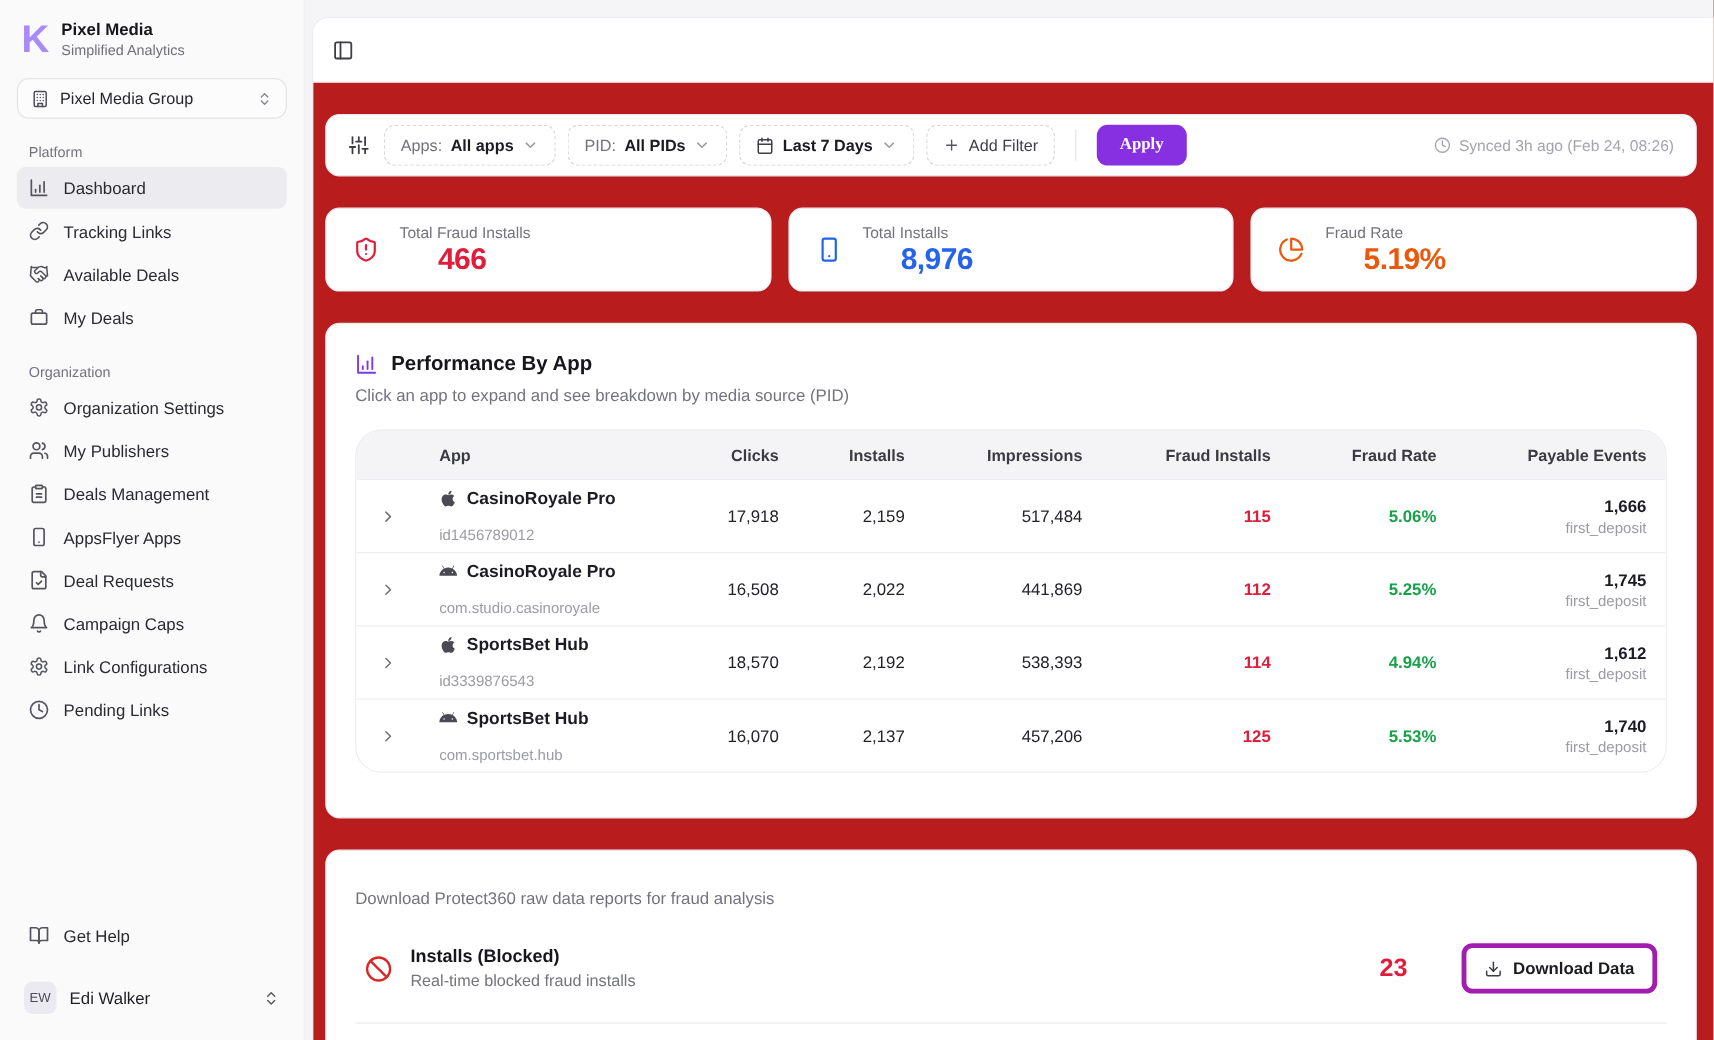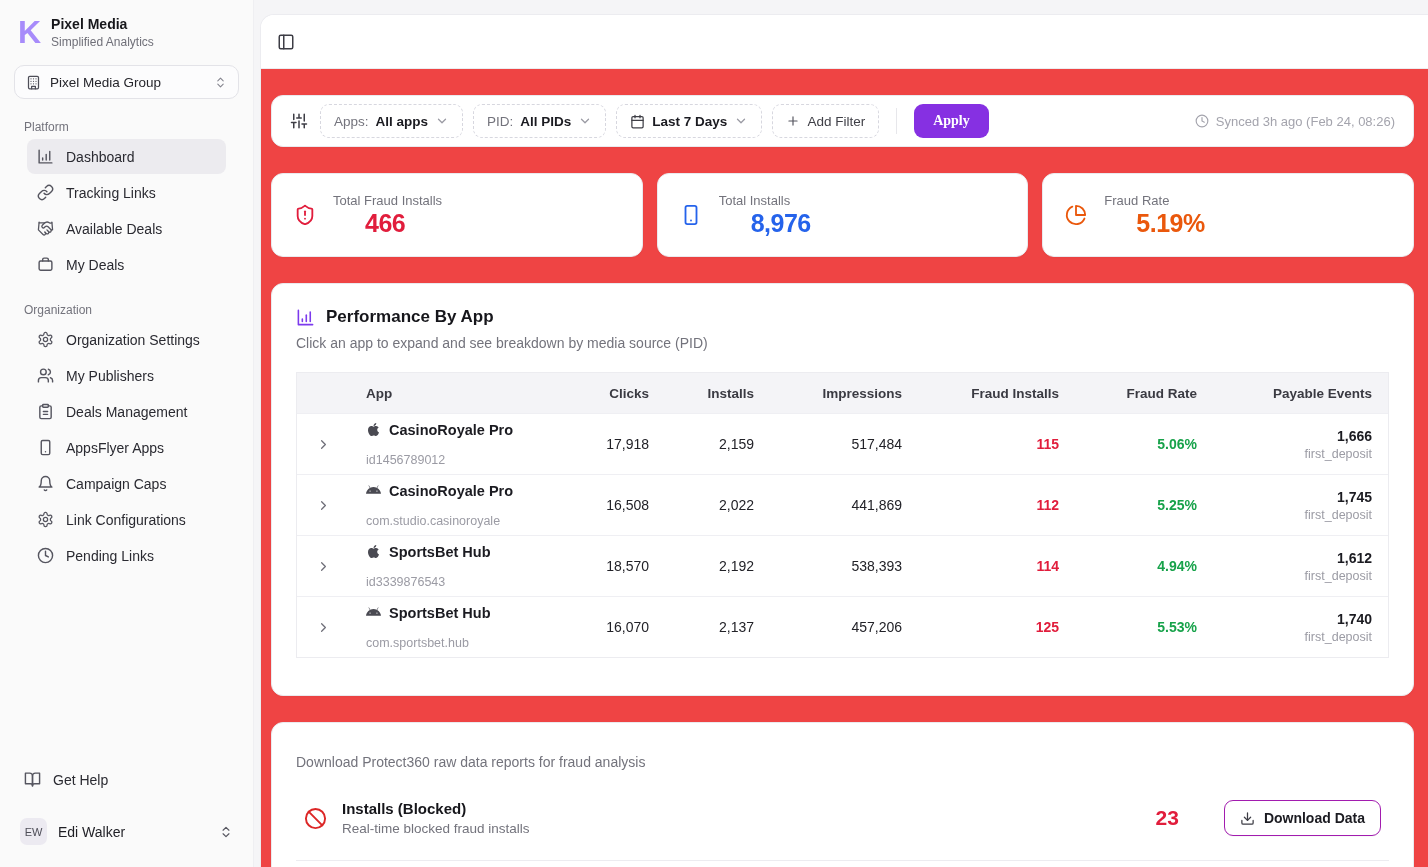--- a/index.html
+++ b/index.html
@@ -24,21 +24,21 @@
   .brand-tag { font-size:12px; color:#6F6F78; margin-top:3px; }
   .org-select {
     margin-top:16px; height:34px; border:1px solid #E3E3E8; border-radius:10px;
     display:flex; align-items:center; gap:9px; padding:0 11px;
     font-size:13.5px; font-weight:500; color:#26262C; background:#FCFCFD; cursor:pointer;
   }
   .org-select i.b { width:15px; height:15px; color:#4E4E58; }
   .org-select i.c { width:13px; height:13px; color:#84848E; margin-left:auto; }
   .section-title { margin:21px 10px 5px; font-size:12px; color:#73737C; }
   .nav-item {
-    display:flex; align-items:center; gap:12px; height:35px; margin:1px 13px;
+    display:flex; align-items:center; gap:12px; height:35px; margin:1px 0;
     padding:0 10px; border-radius:8px; font-size:14px; color:#2A2A31; cursor:pointer;
   }
   .nav-item i { width:17px; height:17px; color:#55555F; }
   .nav-item.active { background:#ECEBEF; font-weight:500; }
   .sidebar-footer { margin-top:auto; }
   .help-row { display:flex; align-items:center; gap:12px; padding:6px 10px; font-size:14px; color:#2A2A31; cursor:pointer; }
   .help-row i { width:17px; height:17px; color:#55555F; }
   .user-row { margin-top:20px; display:flex; align-items:center; gap:11px; padding:4px 6px; cursor:pointer; }
   .avatar { width:27px; height:27px; border-radius:7px; background:#ECEAF1; color:#4D4D57;
     font-size:11px; font-weight:500; display:flex; align-items:center; justify-content:center; }
@@ -47,21 +47,21 @@
 
   
   .main {
     position:absolute; left:260px; top:14px; right:0; bottom:0;
     background:#FFFFFF; border:1px solid #ECECF0; border-right:none; border-bottom:none;
     border-top-left-radius:14px; overflow:hidden; display:flex; flex-direction:column;
   }
   .main-header { height:54px; flex:none; display:flex; align-items:center; padding:0 16px;
     border-bottom:1px solid #ECECF0; background:#FFFFFF; }
   .panel-toggle { width:18px; height:18px; color:#3D3D45; cursor:pointer; }
-  .content { flex:1; padding:26px 14px 0 10px; background:#ef4444; overflow:hidden; }
+  .content { flex:1; padding:26px 14px 0 10px; background:#b91c1c; overflow:hidden; }
 
   
   .filter-bar {
     background:#FFF; border:1px solid #EAEAEE; border-radius:12px; height:52px;
     display:flex; align-items:center; gap:10px; padding:0 18px;
     box-shadow:0 1px 2px rgba(20,20,25,0.03);
   }
   .filter-icon { width:18px; height:18px; color:#3D3D45; margin-right:2px; }
   .pill {
     display:inline-flex; align-items:center; gap:7px; height:34px; padding:0 13px;
@@ -74,38 +74,38 @@
   .pill i.cal { width:15px; height:15px; color:#3F3F46; }
   .pill i.plus { width:14px; height:14px; color:#55555F; }
   .vdiv { width:1px; height:26px; background:#E7E7EB; margin:0 7px; }
   .apply-btn { background:var(--accent,#8630E2); color:#FFF; border:none; border-radius:9px;
     padding:9px 19px; font-size:14px; font-weight:600; font-family:Liberation Serif, serif; cursor:pointer; }
   .synced { margin-left:auto; display:flex; align-items:center; gap:7px; font-size:13px; color:#A4A4AD; }
   .synced i { width:14px; height:14px; }
 
   
   .stats { margin-top:26px; display:grid; grid-template-columns:repeat(3,1fr); gap:14px; }
-  .stat-card { background:#FFF; border:1px solid #EAEAEE; border-radius:12px; height:84px;
+  .stat-card { background:#FFF; border:1px solid #EAEAEE; border-radius:12px; height:70px;
     display:flex; align-items:center; gap:17px; padding:0 22px; box-shadow:0 1px 2px rgba(20,20,25,0.03); }
   .stat-card i { width:22px; height:22px; }
   .stat-label { font-size:13px; color:#73737C; }
   .stat-value { font-size:25px; font-weight:800; letter-spacing:-0.5px; margin-top:1px;margin-left:32px; }
 
   
   .panel { margin-top:26px; background:#FFF; border:1px solid #EAEAEE; border-radius:12px;
     padding:23px 24px 37px; box-shadow:0 1px 2px rgba(20,20,25,0.03); }
   .panel-title-row { display:flex; align-items:center; gap:11px; }
   .panel-title { font-size:17px; font-weight:700; color:#16161B; }
   .panel-title-row i { width:19px; height:19px; }
   .i-purple { color:#7C3AED; }
   .i-green { color:var(--green,#17A24A); }
   .panel-sub { margin-top:8px; font-size:14px; color:#73737C; }
 
   
-  .table { margin-top:21px; border:1px solid #ECECF0; border-radius:0; overflow:hidden; }
+  .table { margin-top:21px; border:1px solid #ECECF0; border-radius:22px; overflow:hidden; }
   .trow { display:grid; grid-template-columns:52px minmax(0,1fr) 105px 105px 148px 157px 138px 175px;
     align-items:center; padding-right:16px; }
   .thead { background:#F4F4F7; height:40px; font-size:13.5px; font-weight:600; color:#3A3A42; }
   .th-num { text-align:right; }
   .th-app { padding-left:17px; }
   .tbody-row { height:61px; border-top:1px solid #EFEFF3; background:#FFF; cursor:pointer; }
   .chev-cell { display:flex; justify-content:center; }
   .chev-cell i { width:15px; height:15px; color:#6E6E78; cursor:pointer; }
   .app-cell { padding-left:17px; }
   .app-name-row { display:flex; align-items:center; gap:8px; }
@@ -120,21 +120,21 @@
   .pay-event { font-size:12.5px; color:#9B9BA4; margin-top:3px; }
 
   
   .report-row { margin-top:22px; display:flex; align-items:center; gap:15px;
     padding:8px 8px 24px 8px; border-bottom:1px solid #ECECF0; }
   .report-row > i.ban { width:23px; height:23px; color:#DC2626; }
   .report-name { font-size:15px; font-weight:700; color:#16161B; }
   .report-desc { font-size:13.5px; color:#73737C; margin-top:4px; }
   .report-count { margin-left:auto; font-size:21px; font-weight:800; color:var(--red,#E11D3C); }
   .dl-btn { margin-left:30px; display:flex; align-items:center; gap:9px;
-    border:1px solid #a21caf; border-radius:9px; background:#FFF; padding:9px 15px;
+    border:4px solid #a21caf; border-radius:9px; background:#FFF; padding:9px 15px;
     font-size:14px; font-weight:600; color:#1B1B21; font-family:inherit; cursor:pointer;
     box-shadow:0 1px 1px rgba(20,20,25,0.03); }
   .dl-btn i { width:15px; height:15px; color:#3D3D45; }
 </style>
 </head>
 <body style="--accent: #8630E2; --red: #E11D3C; --green: #17A24A;">
 
 <aside class="sidebar">
   <div class="logo-row">
     <span class="logo-k">K</span>
@@ -251,20 +251,30 @@
   <div class="nav-item">
     <i>
               <svg viewBox="0 0 24 24" fill="none" stroke="currentColor" stroke-width="2" stroke-linecap="round" stroke-linejoin="round">
                 <rect x="6" y="2" width="12" height="20" rx="2"></rect>
                 <path d="M12 18h.01"></path>
               </svg>
             </i>
     <span class="nav-label">AppsFlyer Apps</span>
   </div>
 
+  <div class="nav-item">
+    <i>
+              <svg viewBox="0 0 24 24" fill="none" stroke="currentColor" stroke-width="2" stroke-linecap="round" stroke-linejoin="round">
+                <path d="M15 2H6a2 2 0 0 0-2 2v16a2 2 0 0 0 2 2h12a2 2 0 0 0 2-2V7z"></path>
+                <path d="M14 2v4a2 2 0 0 0 2 2h4"></path>
+                <path d="m9 15 2 2 4-4"></path>
+              </svg>
+            </i>
+    <span class="nav-label">Deal Requests</span>
+  </div>
 
   <div class="nav-item">
     <i>
               <svg viewBox="0 0 24 24" fill="none" stroke="currentColor" stroke-width="2" stroke-linecap="round" stroke-linejoin="round">
                 <path d="M6 8a6 6 0 0 1 12 0c0 7 3 9 3 9H3s3-2 3-9"></path>
                 <path d="M10.3 21a1.94 1.94 0 0 0 3.4 0"></path>
               </svg>
             </i>
     <span class="nav-label">Campaign Caps</span>
   </div>

